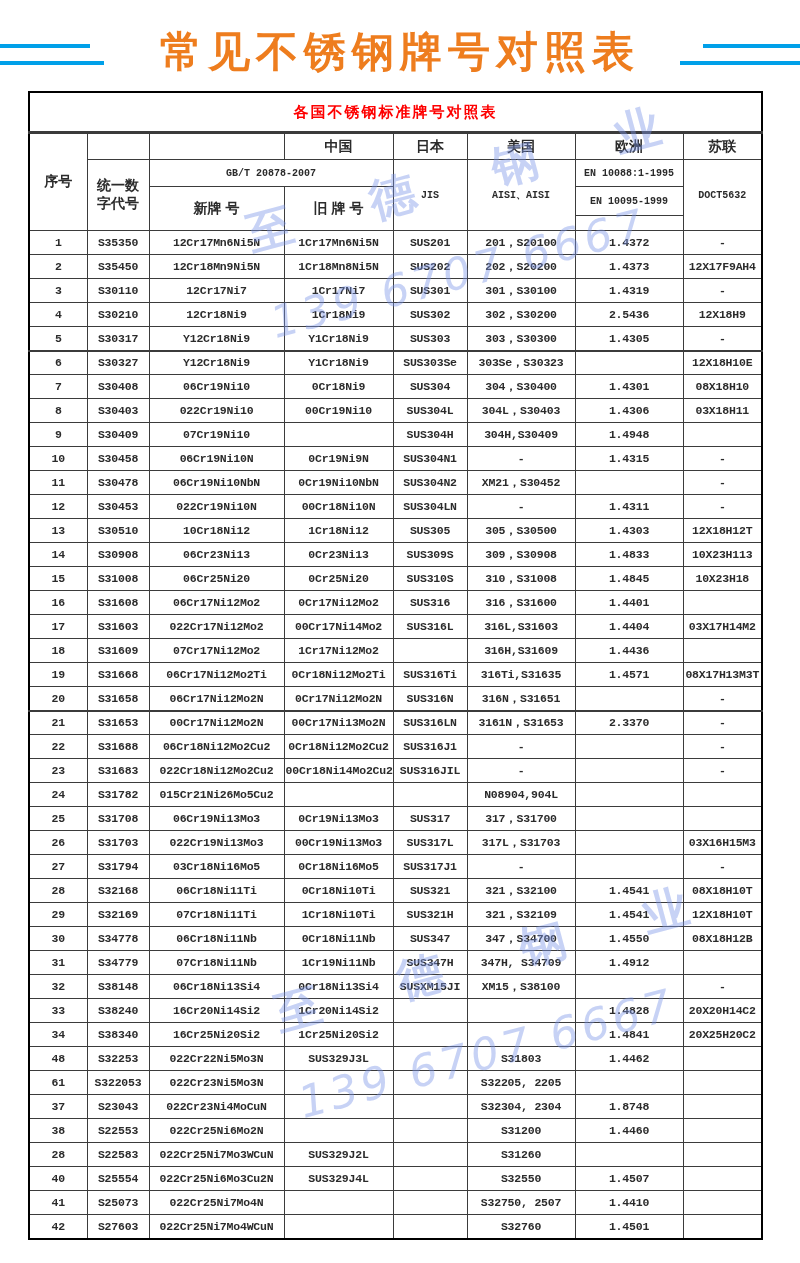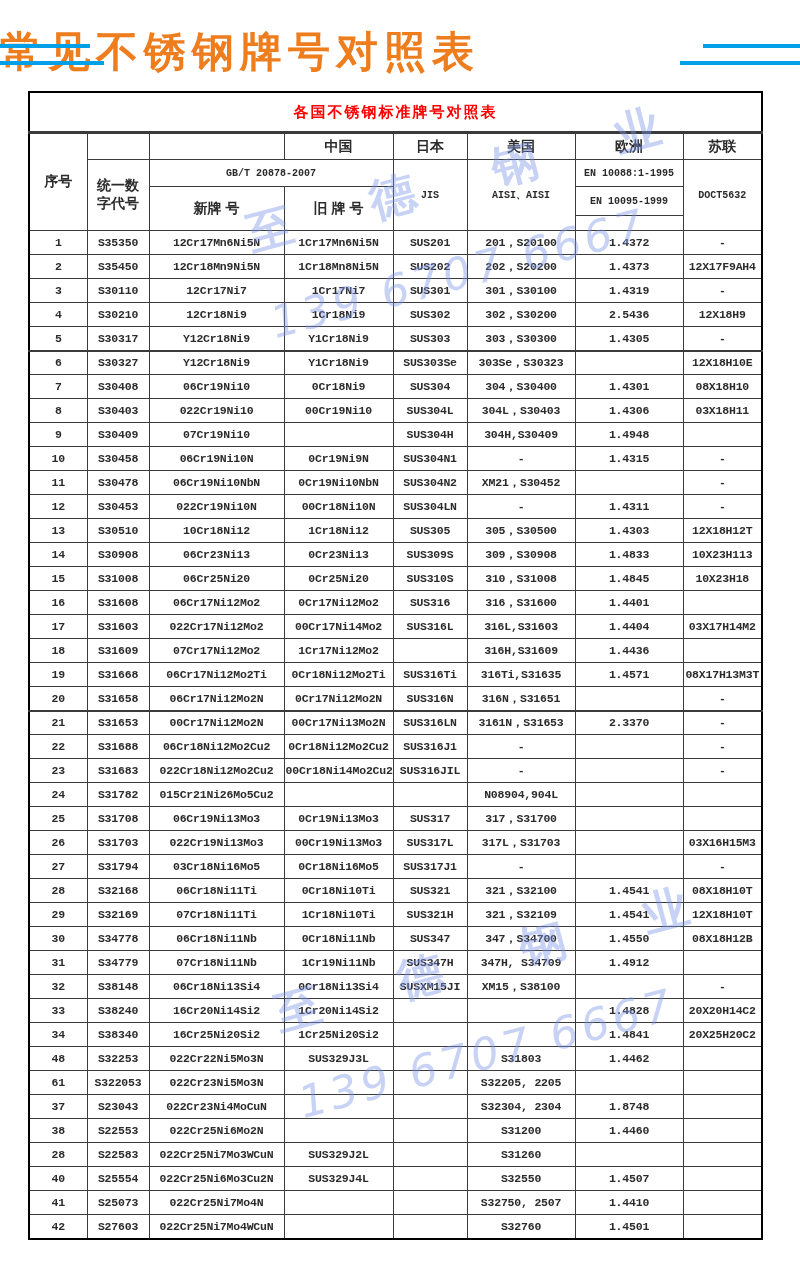--- a/index.html
+++ b/index.html
@@ -2,21 +2,21 @@
 <html><head>
 <meta charset="utf-8">
 <style>
   html,body{margin:0;padding:0;}
   body{
     width:800px;height:1263px;position:relative;background:#ffffff;
     overflow:hidden;font-family:"Liberation Sans",sans-serif;
   }
   
   .main-title{
-    position:absolute;top:24px;left:0;width:100%;text-align:left;
+    position:absolute;top:24px;left:0;width:100%;text-align:center;
     font-size:42px;font-weight:bold;color:#ee7d1e;letter-spacing:6px;
     font-family:"Liberation Sans",sans-serif;
   }
   .bar{position:absolute;background:#00a0e9;height:4px;}
   .bar-lt{left:0;top:44px;width:90px;}
   .bar-lb{left:0;top:61px;width:104px;}
   .bar-rt{left:703px;top:44px;width:97px;}
   .bar-rb{left:680px;top:61px;width:120px;}
 
   

